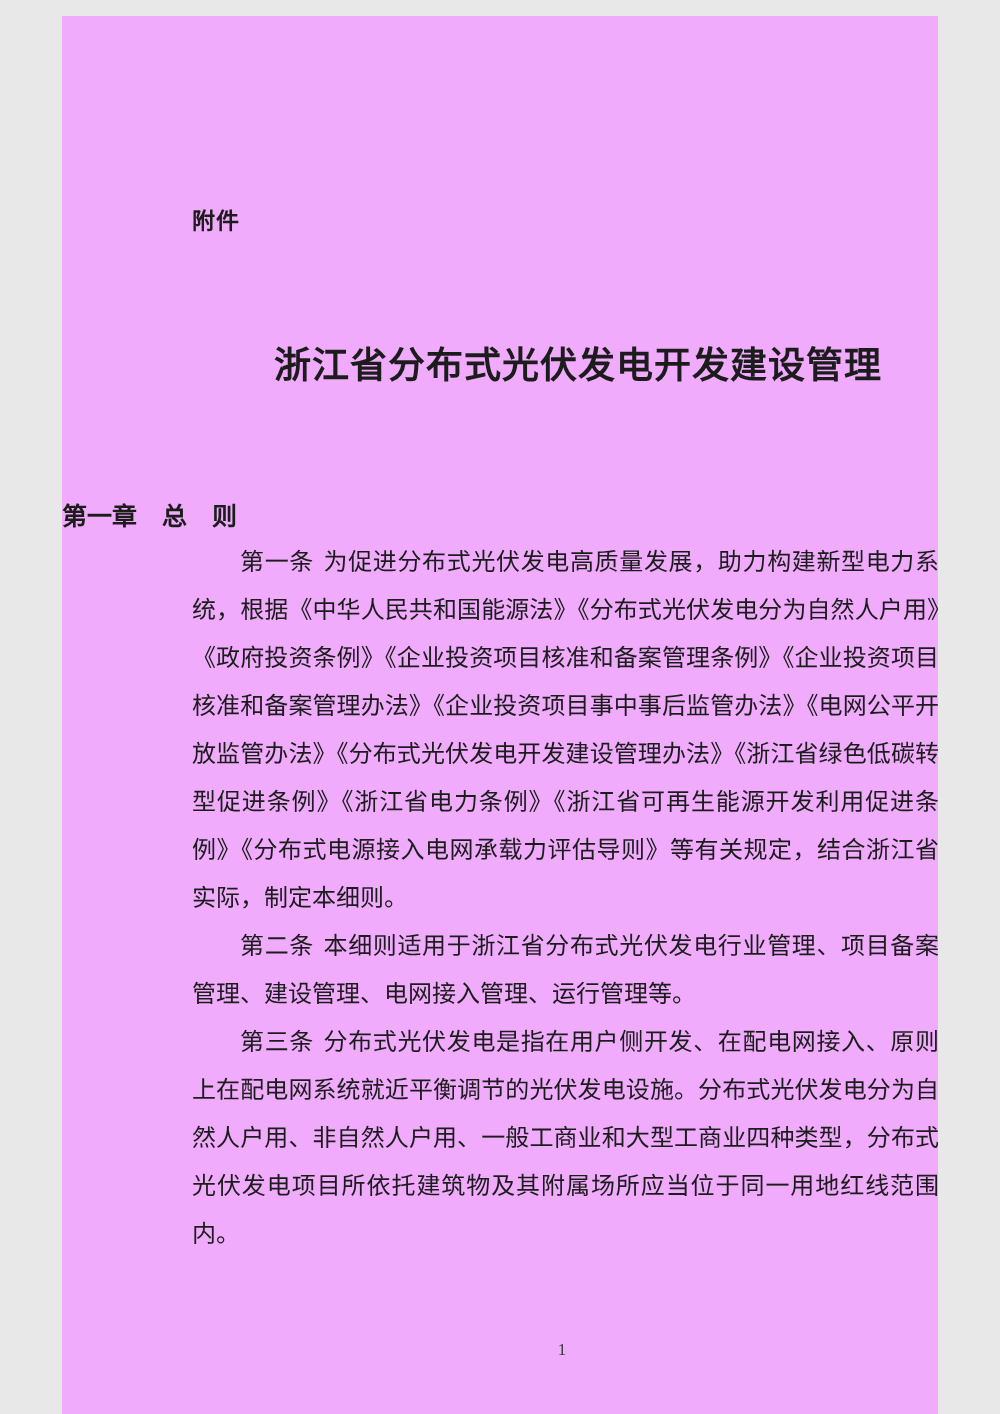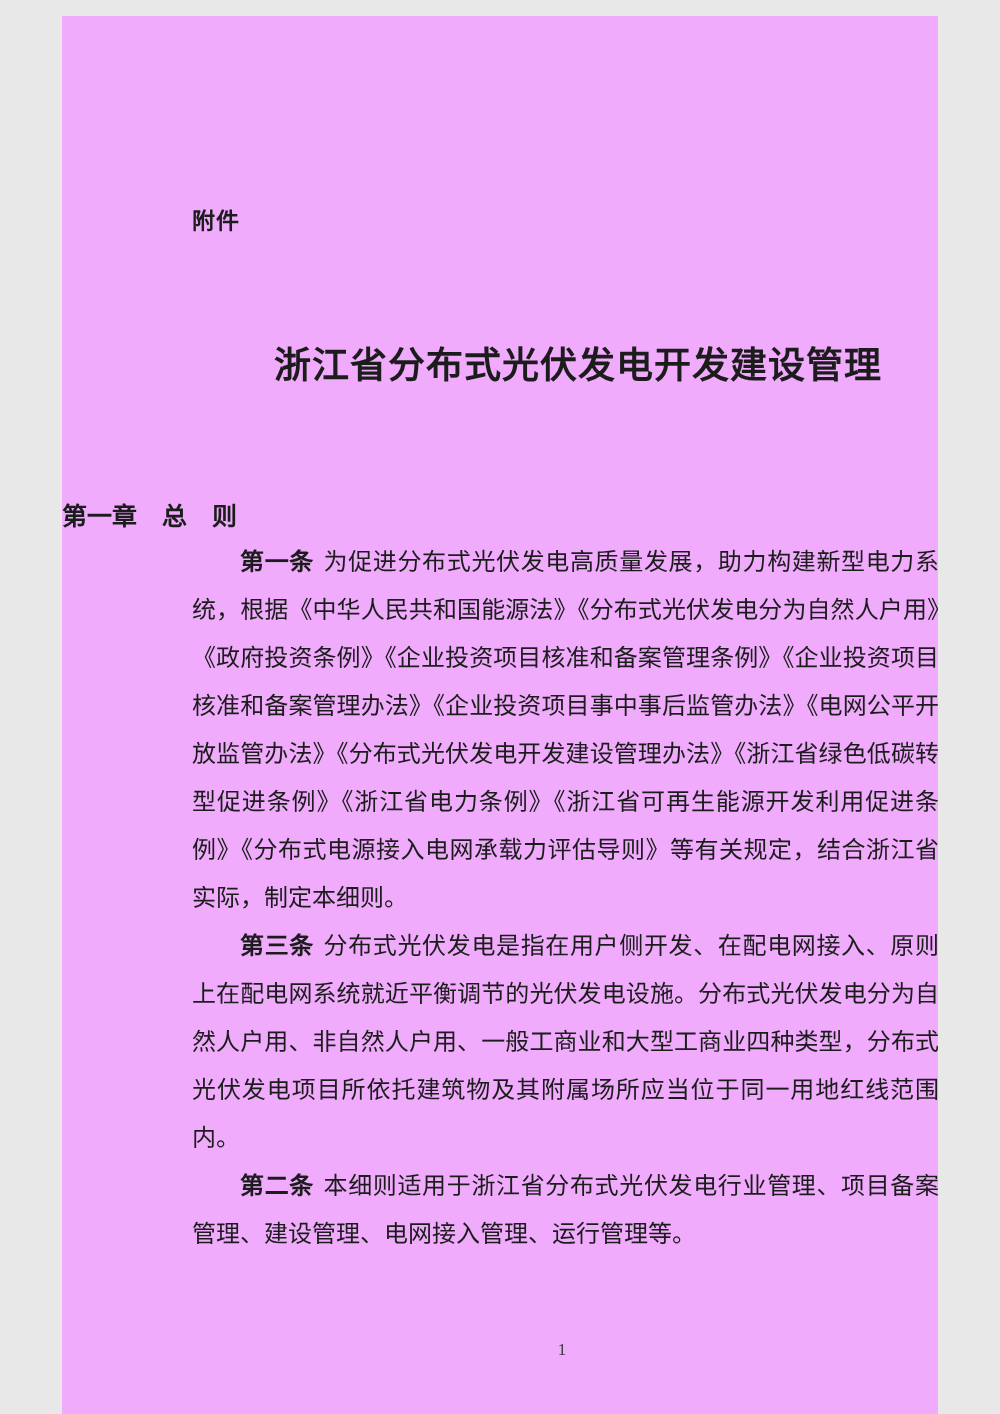--- a/index.html
+++ b/index.html
@@ -56,21 +56,21 @@
     font-size: 24px;
     line-height: 48px;
     text-align: justify;
   }
   .body-text p {
     margin: 0;
     text-indent: 2em;
   }
   .article-label {
     font-family: "Liberation Sans", "DejaVu Sans", sans-serif;
-    font-weight: 700;
+    font-weight: 400;
     margin-right: 0.4em;
   }
   .page-number {
     position: absolute;
     left: 0;
     top: 1324px;
     width: 1000px;
     text-align: center;
     font-size: 17px;
     color: #3a3a3a;
@@ -87,22 +87,22 @@
     <div>浙江省分布式光伏发电开发建设管理</div>
   </div>
 
   <div class="chapter-heading">第一章　总　则</div>
 
   <div class="body-text">
     <p>
       <span class="article-label">第一条</span><span>为促进分布式光伏发电高质量发展，助力构建新型电力系统，根据《中华人民共和国能源法》《分布式光伏发电分为自然人户用》《政府投资条例》《企业投资项目核准和备案管理条例》《企业投资项目核准和备案管理办法》《企业投资项目事中事后监管办法》《电网公平开放监管办法》《分布式光伏发电开发建设管理办法》《浙江省绿色低碳转型促进条例》《浙江省电力条例》《浙江省可再生能源开发利用促进条例》《分布式电源接入电网承载力评估导则》等有关规定，结合浙江省实际，制定本细则。</span>
     </p>
     <p>
-      <span class="article-label">第三条</span><span>分布式光伏发电是指在用户侧开发、在配电网接入、原则上在配电网系统就近平衡调节的光伏发电设施。分布式光伏发电分为自然人户用、非自然人户用、一般工商业和大型工商业四种类型，分布式光伏发电项目所依托建筑物及其附属场所应当位于同一用地红线范围内。</span>
+      <span class="article-label">第二条</span><span>本细则适用于浙江省分布式光伏发电行业管理、项目备案管理、建设管理、电网接入管理、运行管理等。</span>
     </p>
     <p>
-      <span class="article-label">第二条</span><span>本细则适用于浙江省分布式光伏发电行业管理、项目备案管理、建设管理、电网接入管理、运行管理等。</span>
+      <span class="article-label">第三条</span><span>分布式光伏发电是指在用户侧开发、在配电网接入、原则上在配电网系统就近平衡调节的光伏发电设施。分布式光伏发电分为自然人户用、非自然人户用、一般工商业和大型工商业四种类型，分布式光伏发电项目所依托建筑物及其附属场所应当位于同一用地红线范围内。</span>
     </p>
   </div>
 
   <div class="page-number">1</div>
 
 </div>
 
 </body></html>

